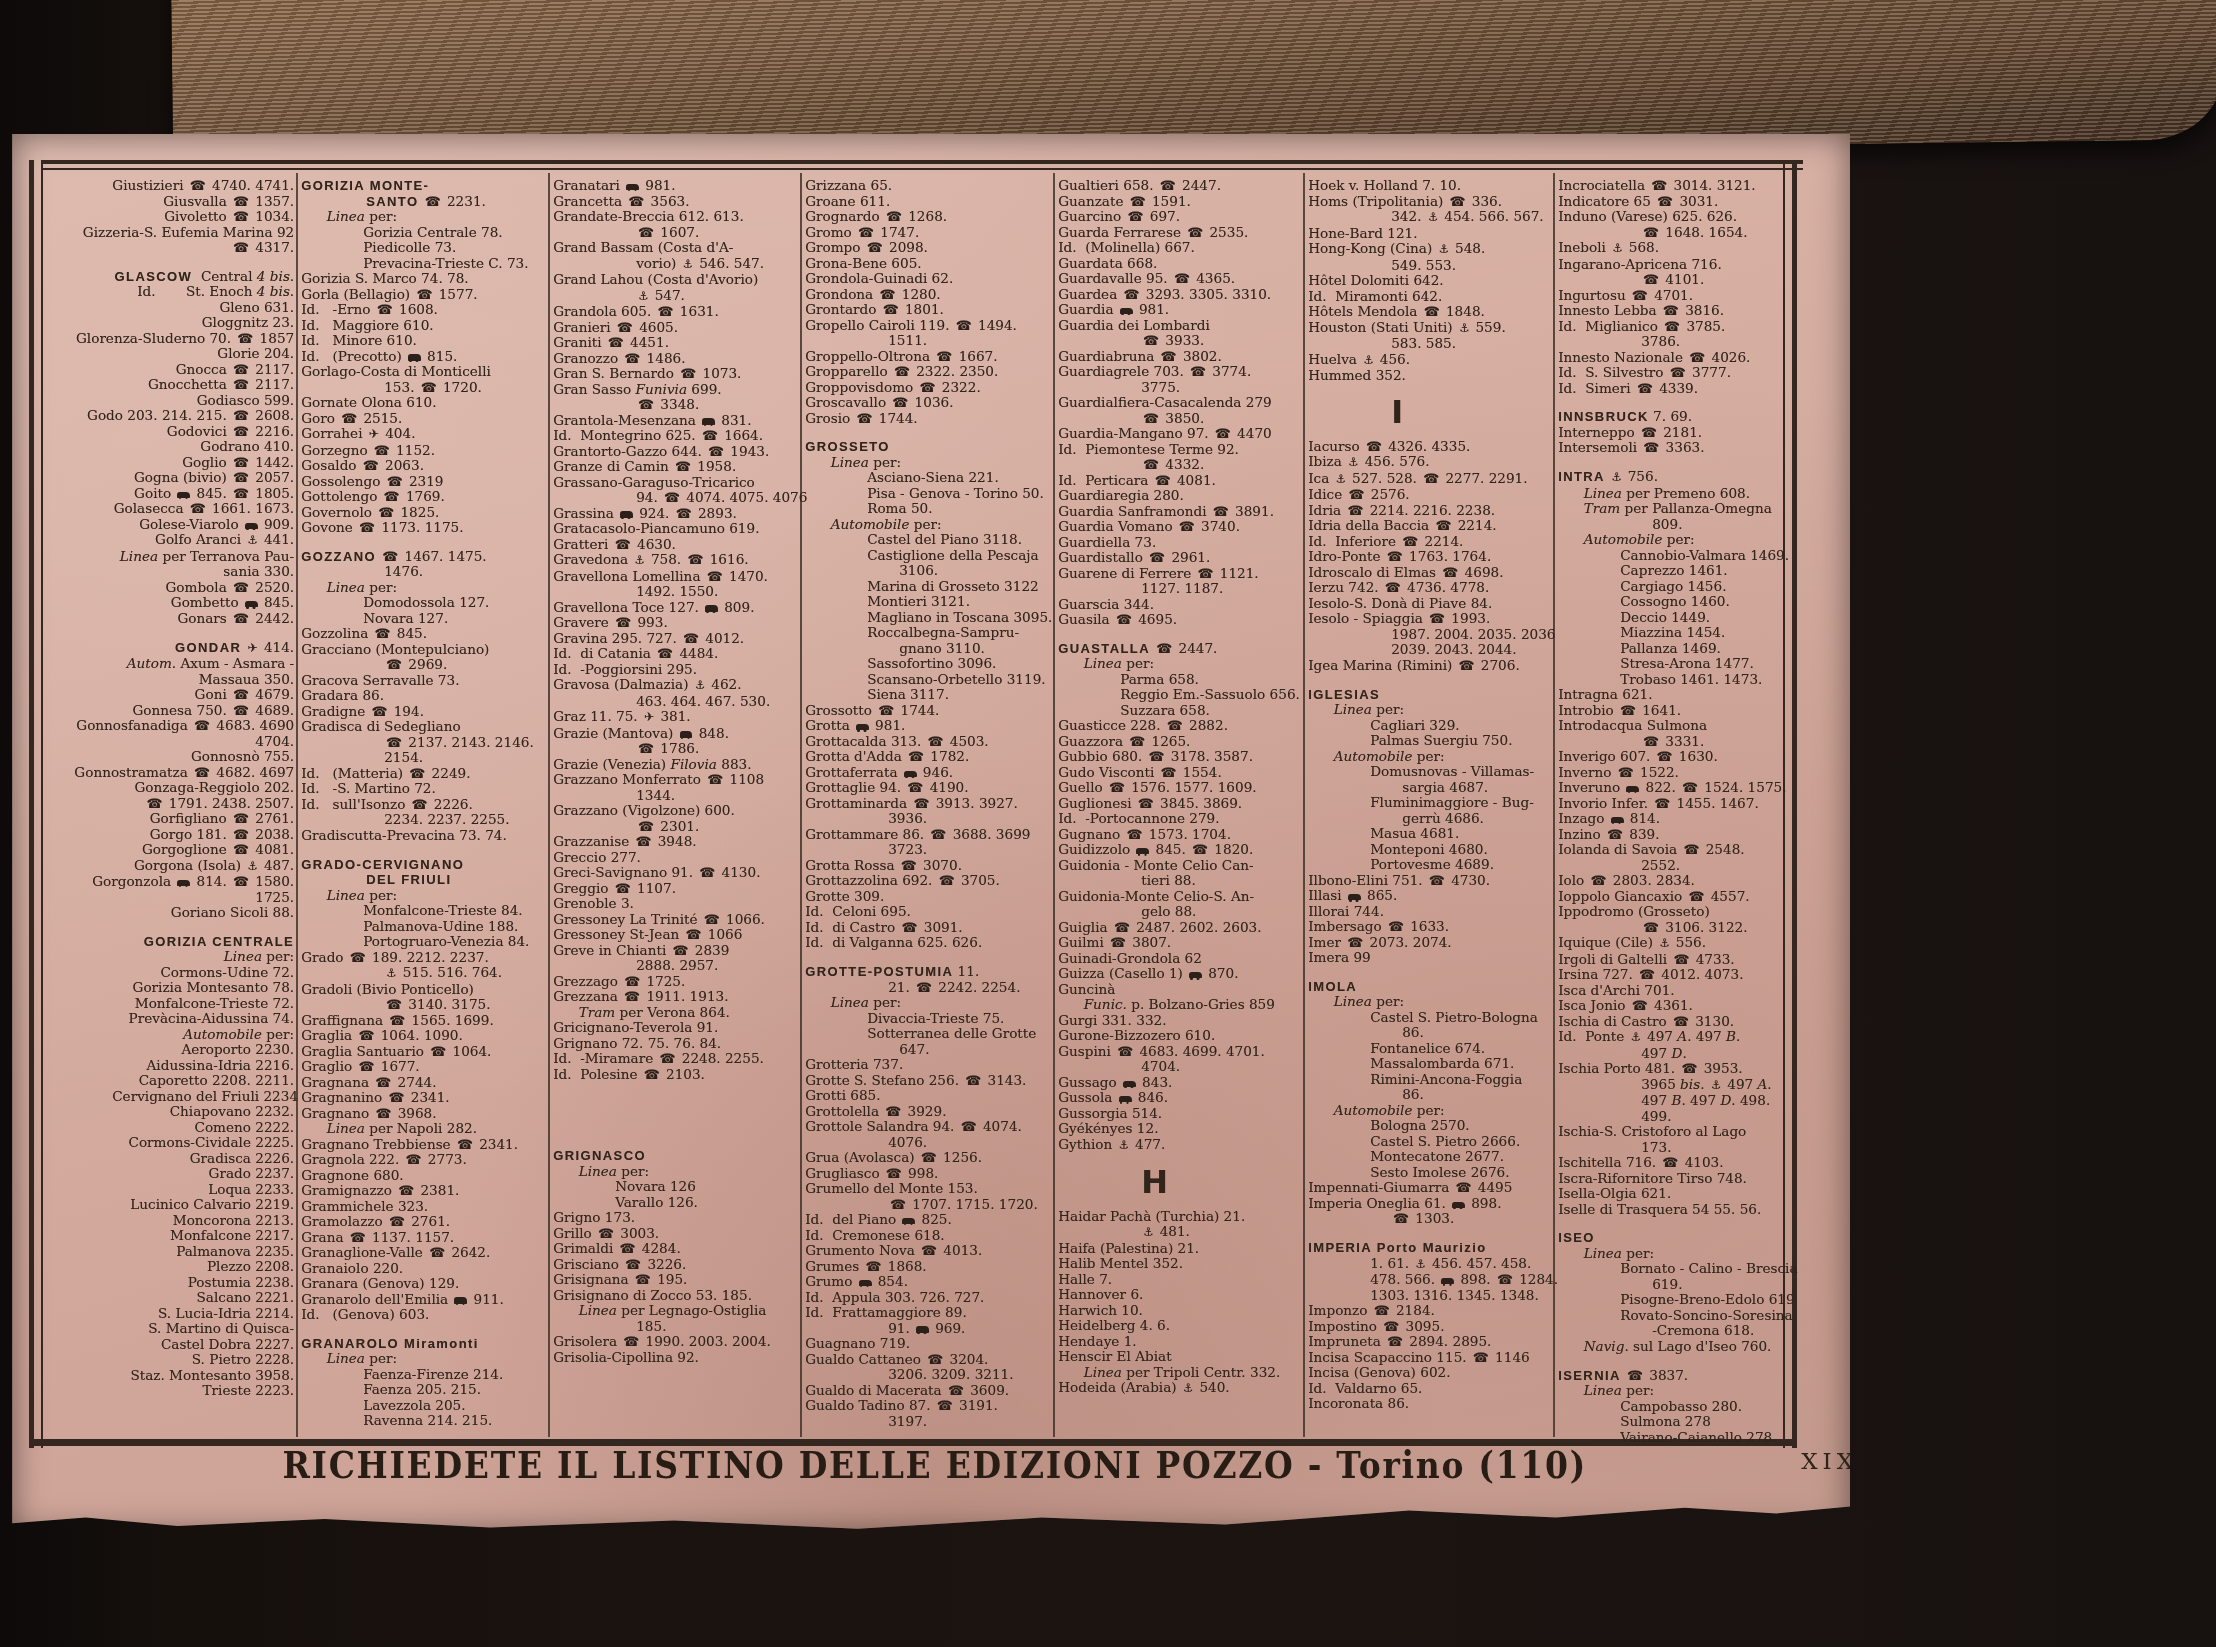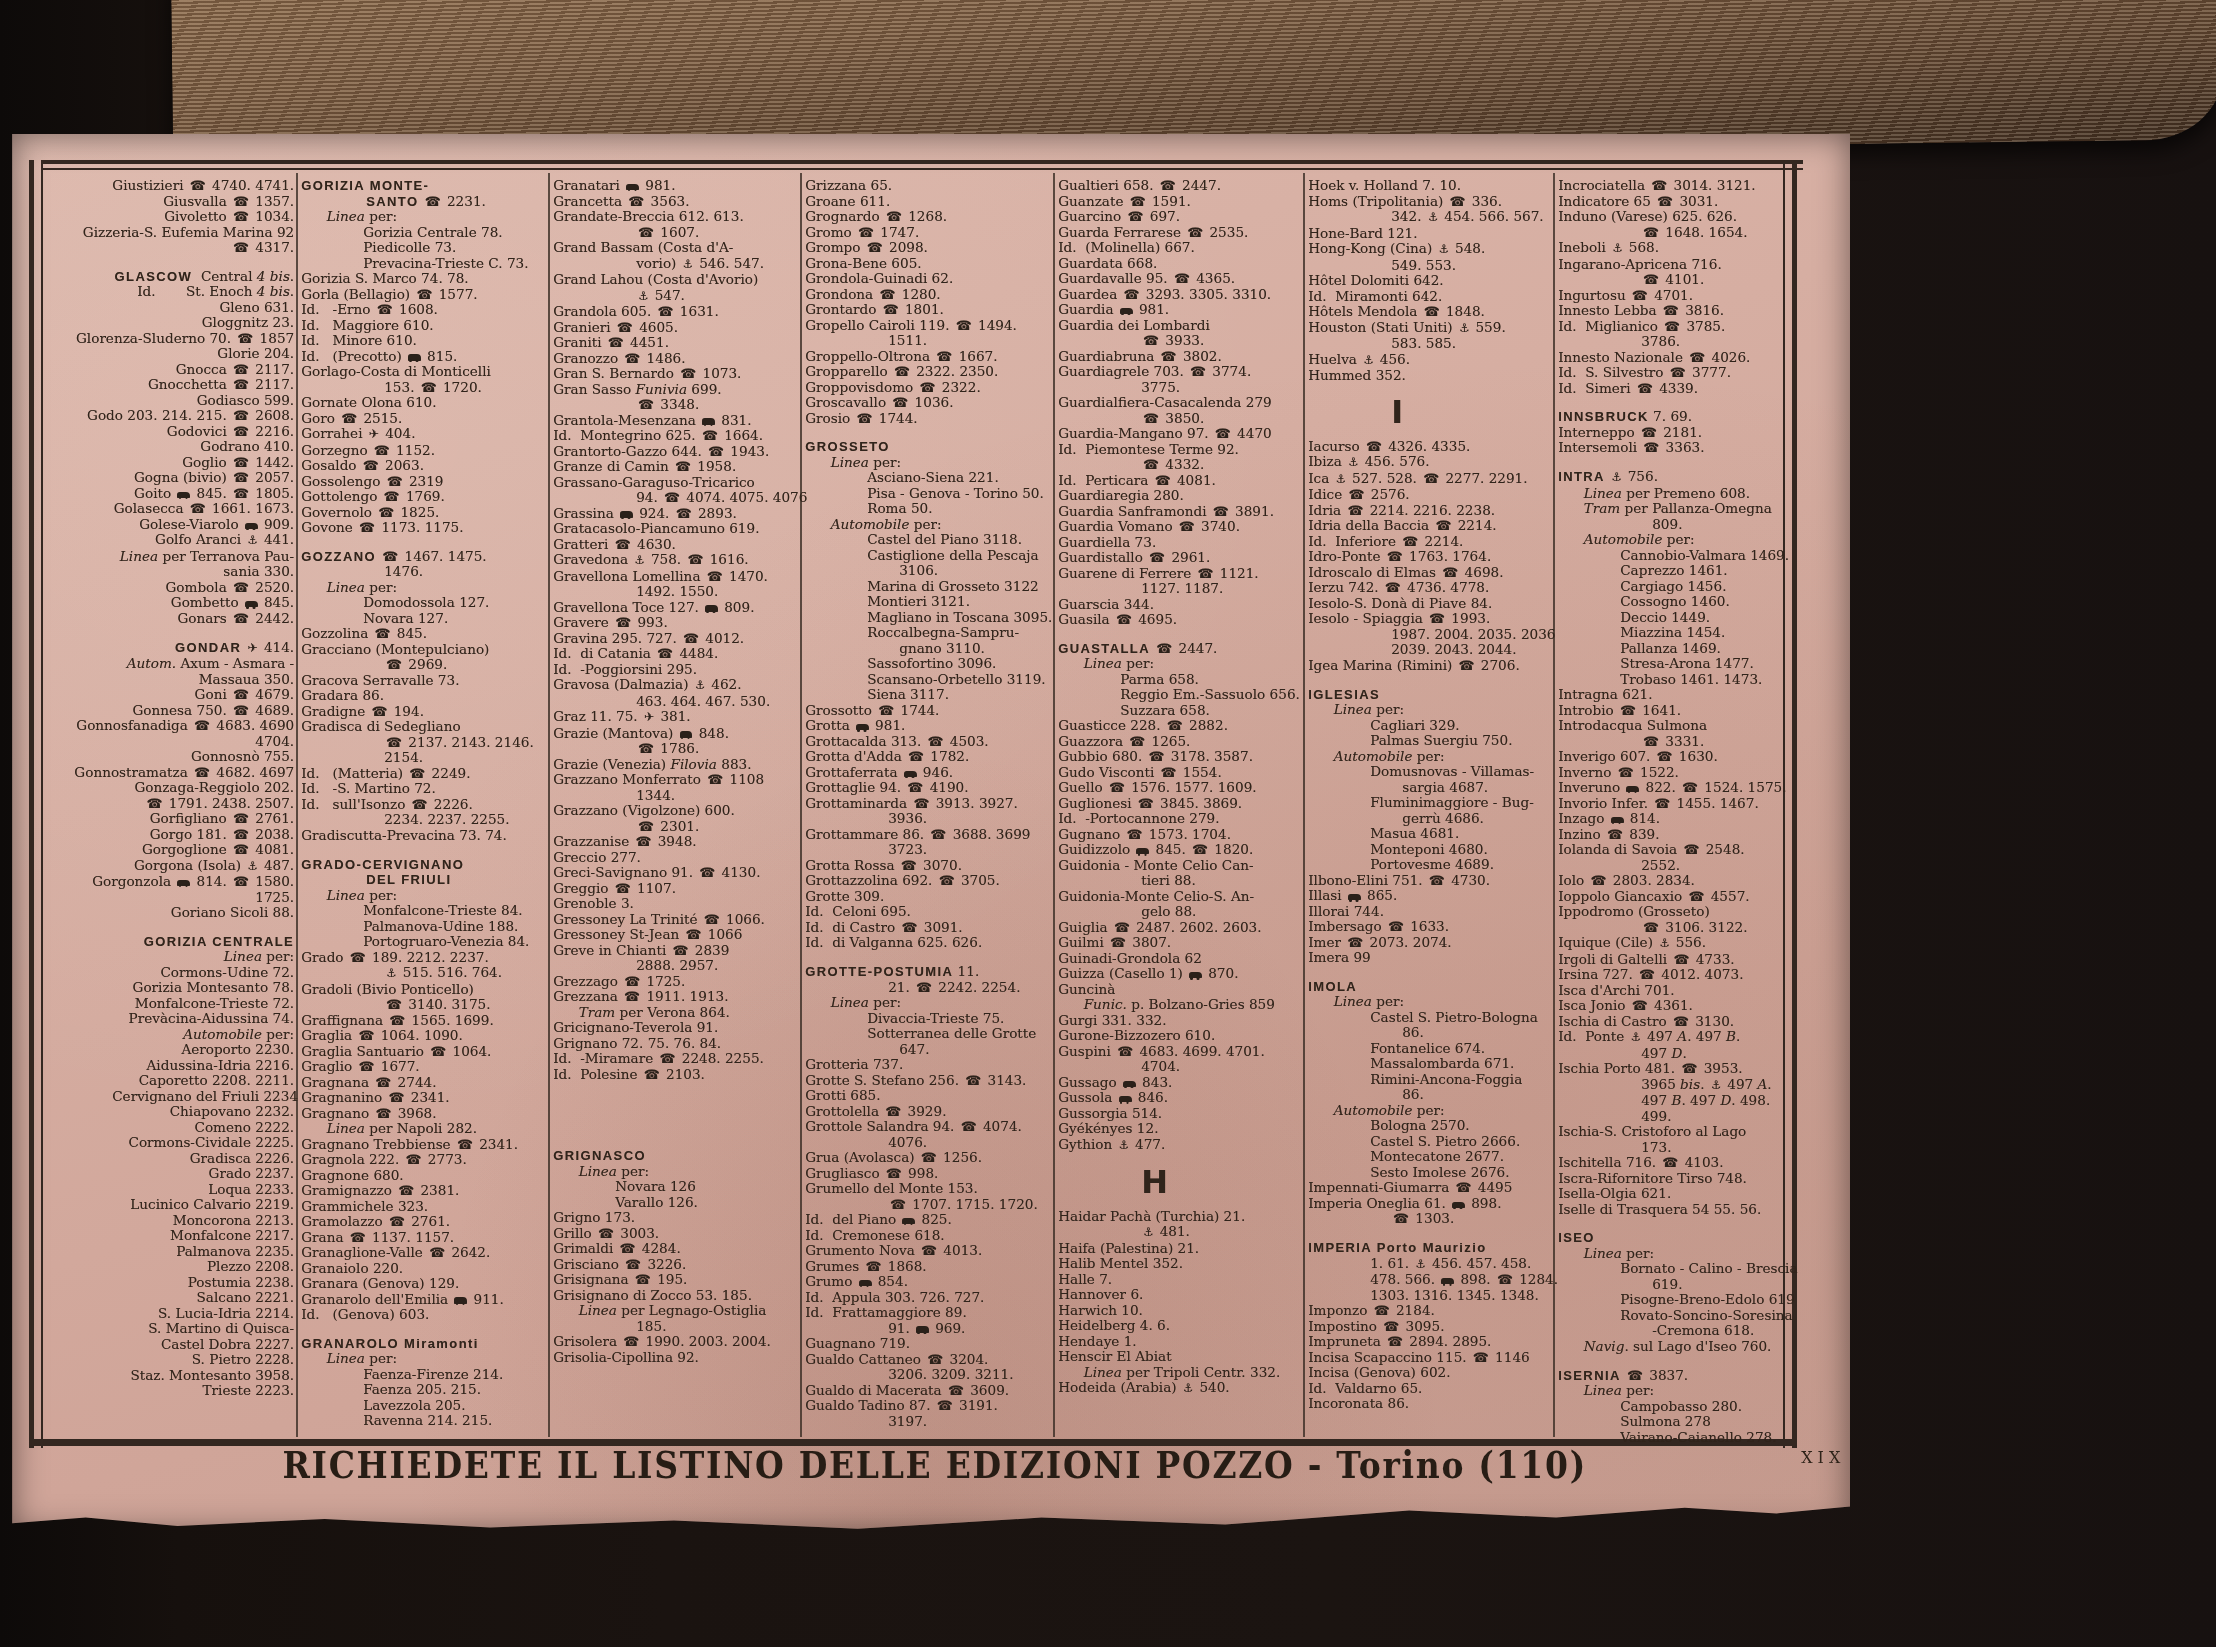--- a/index.html
+++ b/index.html
@@ -58,21 +58,21 @@
   .ic{font-family:"DejaVu Sans","Liberation Sans",sans-serif;font-style:normal;margin:0 .14em;color:#2b211a;}
   .ic-t::before{content:"☎";font-size:.95em;}
   .ic-s::before{content:"⚓";font-size:.85em;}
   .ic-p::before{content:"✈";font-size:.9em;}
   .ic-b{display:inline-block;width:.95em;height:.46em;background:#2b211a;border-radius:.2em .3em .05em .05em;position:relative;}
   .ic-b::after{content:"";position:absolute;bottom:-.1em;left:.1em;width:.18em;height:.18em;border-radius:50%;
        background:#2b211a;box-shadow:.48em 0 0 #2b211a;}
   .banner{position:absolute;left:61px;top:1309px;width:1723px;text-align:center;
        font-family:"DejaVu Serif","Liberation Serif",serif;font-weight:700;font-size:33px;letter-spacing:1.7px;
        color:#271d15;transform:scaleY(1.12);transform-origin:top;}
-  .pagenum{position:absolute;left:1789px;top:1314px;font-size:16px;letter-spacing:5px;color:#2e2319;
+  .pagenum{position:absolute;left:1789px;top:1314px;font-size:23px;letter-spacing:5px;color:#2e2319;
        font-family:"DejaVu Serif","Liberation Serif",serif;}
 </style>
 </head>
 <body>
 
 <div class="book-top"></div>
 
 <div class="paper">
   <div class="rule rt1"></div>
   <div class="rule rt2"></div>

